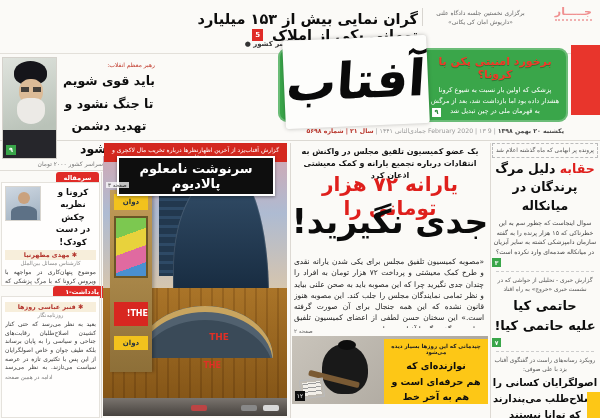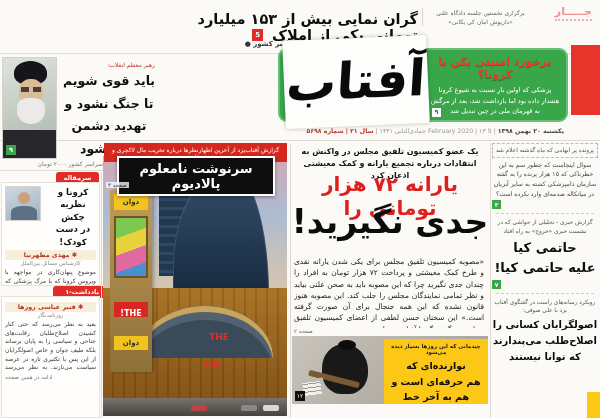--- a/index.html
+++ b/index.html
@@ -104,22 +104,22 @@
   .arch { position:absolute; bottom:58px; left:34px; right:14px; height:52px;
     background:#3a4a58; border-radius:50% 50% 0 0 / 100% 100% 0 0;
     box-shadow:inset 0 6px 0 #c9a55f, inset 0 14px 0 #51616f; }
   .pillar { position:absolute; top:34px; left:7px; width:42px; height:182px;
     background:linear-gradient(180deg,#c29c58,#8d6f38); box-shadow:2px 0 3px rgba(0,0,0,.25); }
   .billboard { position:absolute; top:26px; left:4px; width:34px; height:62px;
     background:linear-gradient(160deg,#7cc850 0 30%,#e8d23c 30% 55%,#e06aa0 55% 80%,#4a90d0 80%);
     border:2px solid #6a5626; }
   .sign-yellow-top { position:absolute; top:4px; left:4px; width:34px; height:16px; background:#f2c21d;
     color:#203040; font-size:7px; font-weight:bold; text-align:center; line-height:16px; }
-  .sign-red { position:absolute; top:112px; left:4px; width:34px; height:15px; background:#d82720;
-    color:#fff; font-size:8px; font-weight:bold; text-align:center; line-height:24px; }
+  .sign-red { position:absolute; top:112px; left:4px; width:34px; height:24px; background:#d82720;
+    color:#fff; font-size:8px; font-weight:bold; text-align:right; line-height:24px; }
   .sign-yellow-bot { position:absolute; top:146px; left:4px; width:34px; height:14px; background:#f2c21d;
     color:#203040; font-size:7px; font-weight:bold; text-align:center; line-height:14px; }
   .the-mid { position:absolute; bottom:74px; right:58px; color:#e03026; font-size:9px; font-weight:bold; }
   .the-mid2 { position:absolute; bottom:46px; right:66px; color:#e03026; font-size:8px; font-weight:bold; }
   .street { position:absolute; bottom:0; left:0; right:0; height:18px;
     background:linear-gradient(180deg,#7a746e,#46423e); }
   .car { position:absolute; bottom:5px; width:16px; height:6px; background:#d8d8d8; border-radius:2px; }
   .car.c2 { right:30px; background:#888; } .car.c3 { right:80px; background:#b44; }
   .pall-title { position:absolute; top:156px; left:117px; width:158px; background:#0e0e0e; color:#fff;
     font-size:13px; font-weight:bold; text-align:center; padding:3px 0; z-index:5;
@@ -290,20 +290,23 @@
       <div class="mus-kicker">چیدمانی که این روزها بسیار دیده می‌شود</div>
       <div class="mus-caption pre">نوازنده‌ای که
 هم حرفه‌ای است و
 هم به آخر خط رسیده</div>
     </div>
     <div class="mus-badge">۱۲</div>
   </div>
 
   <div class="right-col">
     <div class="r-kicker boxed">پرونده پر ابهامی که ماه گذشته اعلام شد</div>
+    <div class="r-title1">
+      <span class="red">حقابه </span><span>دلیل مرگ پرندگان در میانکاله</span>
+    </div>
     <div class="r-body">سوال اینجاست که چطور سم به این خطرناکی که ۱۵ هزار پرنده را به گفته سازمان دامپزشکی کشته به سایر آبزیان در میانکاله صدمه‌ای وارد نکرده است؟</div>
     <div class="gbadge">۳</div>
     <div class="r-div"></div>
     <div class="r-kicker">گزارش خبری - تحلیلی از حواشی که در نشست خبری «خروج» به راه افتاد</div>
     <div class="r-title2 pre">حاتمی کیا
 علیه حاتمی کیا!</div>
     <div class="gbadge">۷</div>
     <div class="r-div"></div>
     <div class="r-kicker">رویکرد رسانه‌های راست در گفتگوی آفتاب یزد با علی صوفی:</div>
     <div class="r-title3">اصولگرایان کسانی را اصلاح‌طلب می‌پندارند که توانا نیستند</div>

